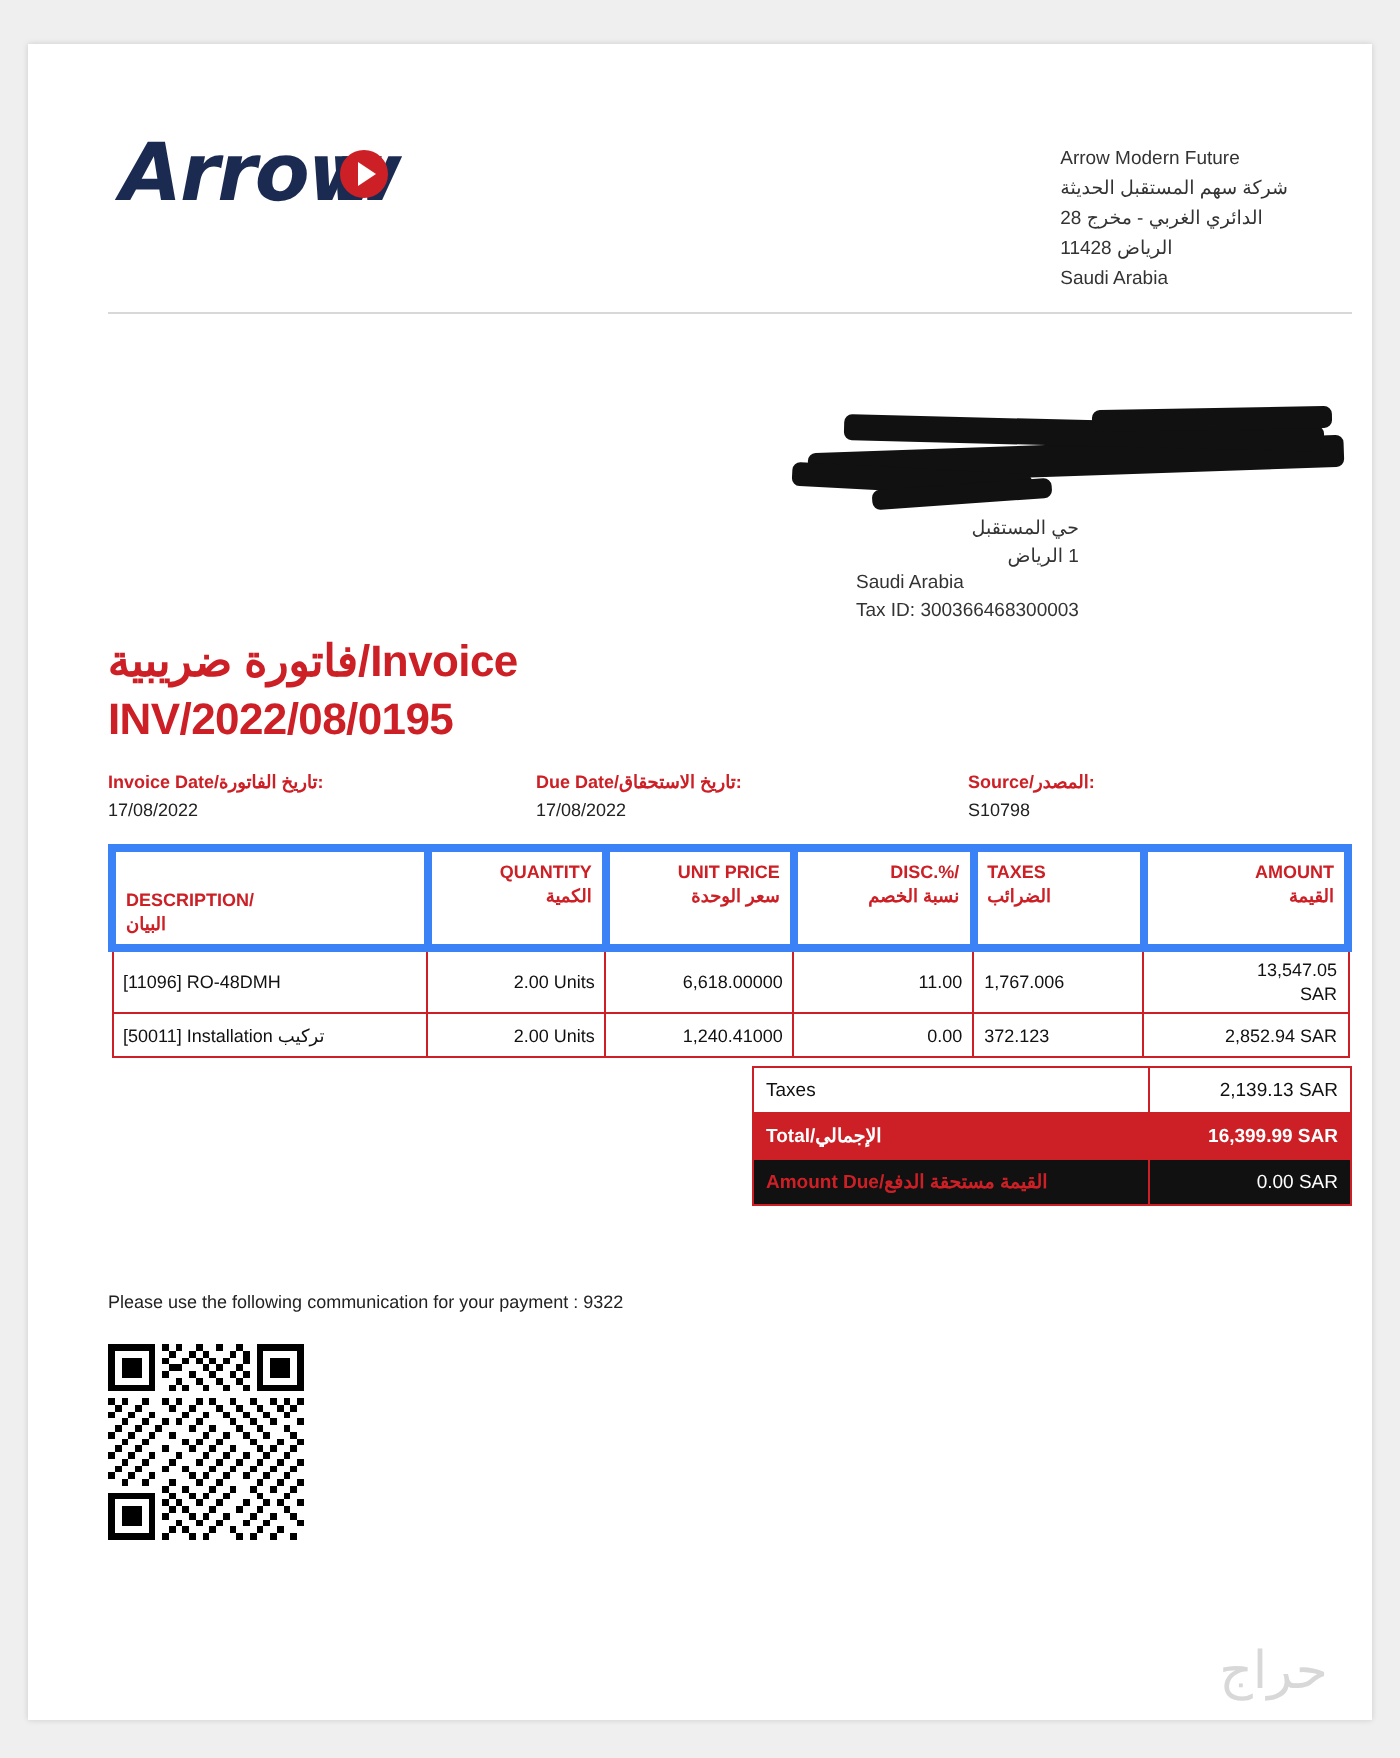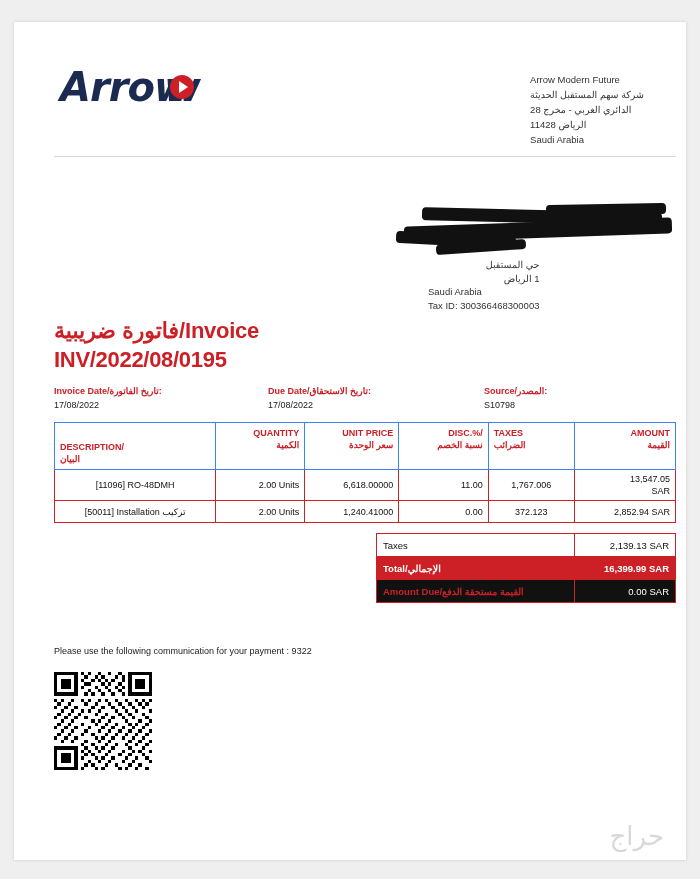--- a/index.html
+++ b/index.html
@@ -159,39 +159,38 @@
   
   .items {
     position: absolute;
     left: 40px;
     top: 400px;
     width: 622px;
     border-collapse: collapse;
     font-size: 9px;
   }
   .items th {
-    border: 1px solid #3b82f6;
+    border: 4px solid #3b82f6;
     color: #cc2026;
     font-weight: bold;
     font-size: 9px;
     padding: 4px 5px;
     height: 34px;
     vertical-align: top;
     text-align: left;
     line-height: 12px;
   }
   .items th.r { text-align: right; }
   .items td {
     border: 1px solid #cc2026;
     border-top: none;
     padding: 3px 5px;
     color: #111;
     height: 15px;
     line-height: 12px;
-    text-align: center;
   }
   .items td.r { text-align: right; padding-left: 38px; }
   .th-stack { display: block; }
   .th-ar { display: block; }
 
   
   .totals {
     position: absolute;
     left: 362px;
     top: 511px;

